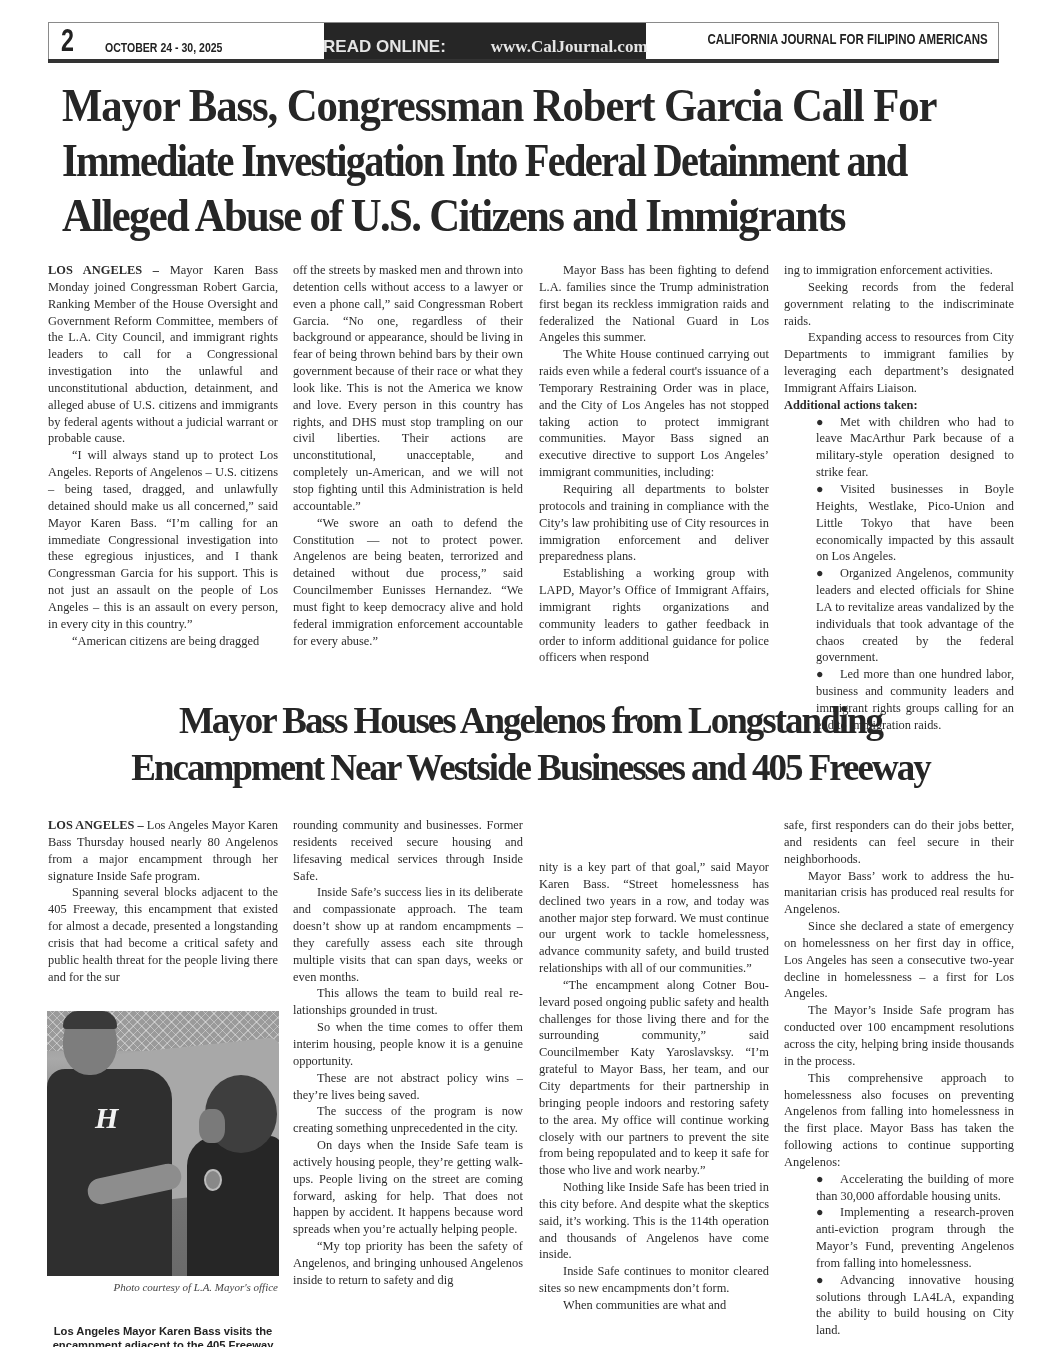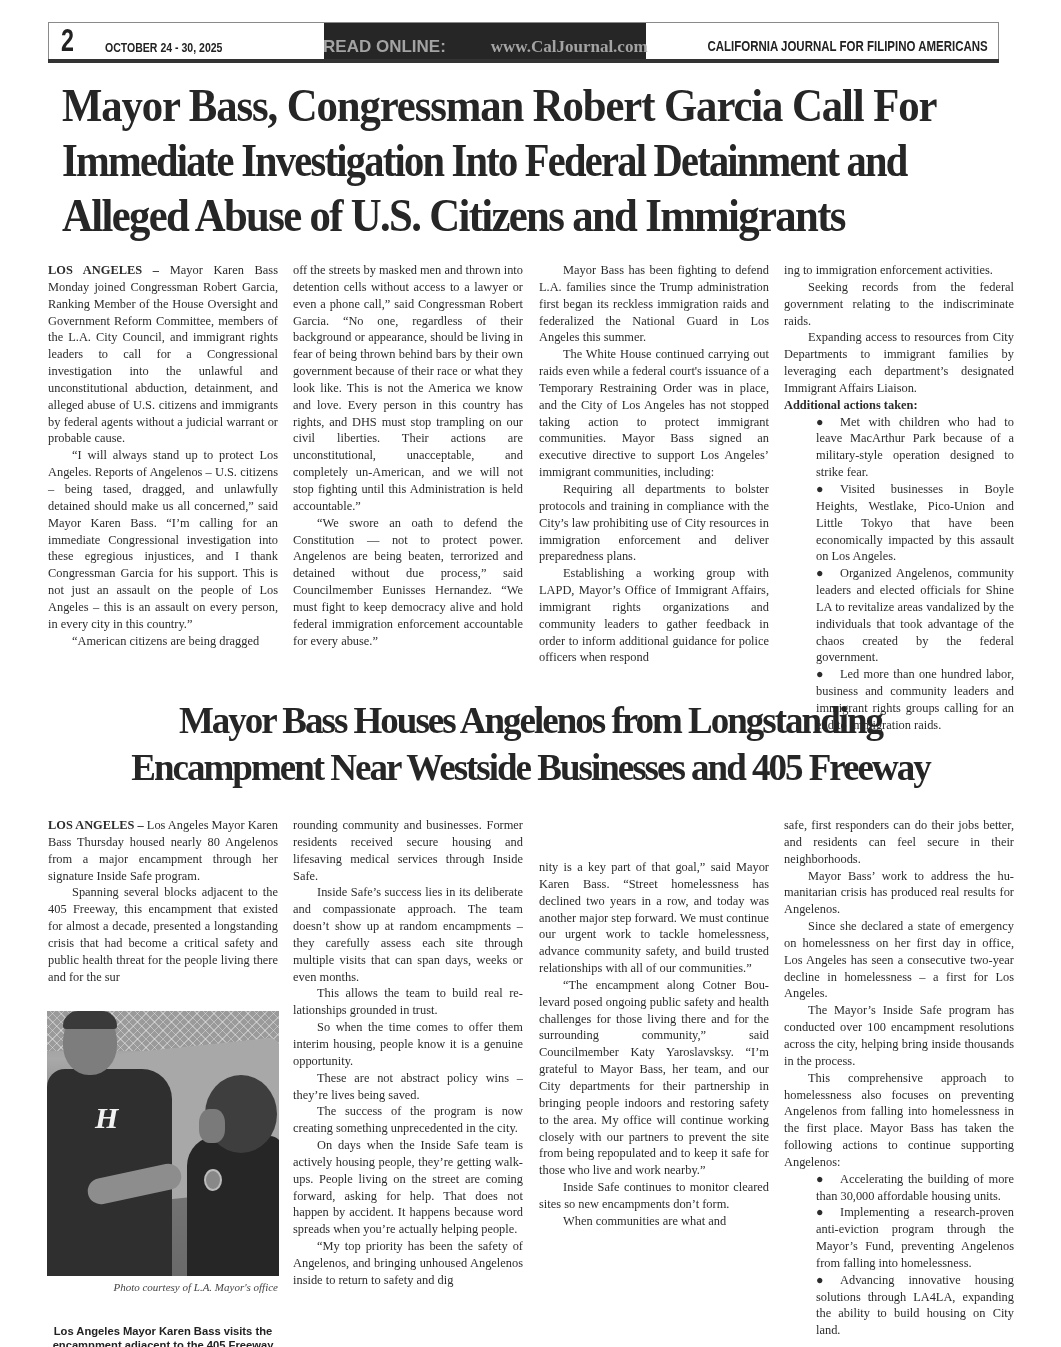--- a/index.html
+++ b/index.html
@@ -11,24 +11,24 @@
     position: absolute; left: 48px; top: 22px; width: 951px; height: 37px;
     border: 1px solid #8a8a8a; border-bottom: none;
     display: flex; align-items: stretch;
   }
   .masthead-rule {
     position: absolute; left: 48px; top: 59px; width: 951px; height: 4px; background: #333333;
   }
   .mh-left { display: flex; align-items: flex-end; width: 280px; padding-left: 12px; padding-bottom: 4px; }
   .page-num { font-family: "Liberation Sans", sans-serif; font-weight: bold; font-size: 31px; line-height: 28px; transform: scaleX(0.75); transform-origin: left bottom; color: #222; width: 22px; }
   .issue-date { font-family: "Liberation Sans", sans-serif; font-weight: bold; font-size: 13.5px; transform: scaleX(0.78); transform-origin: left bottom; margin-left: 22px; color: #222; white-space: nowrap; }
-  .mh-center { width: 322px; background: #262626; color: #a3a3a3; display: flex; align-items: center; justify-content: center; gap: 1px; white-space: nowrap; padding-top: 12px; }
+  .mh-center { width: 322px; background: #262626; color: #e5e5e5; display: flex; align-items: center; justify-content: center; gap: 1px; white-space: nowrap; padding-top: 12px; }
   .read-online { font-family: "Liberation Sans", sans-serif; font-weight: bold; font-size: 17px; }
   .site-url { font-family: "Liberation Serif", serif; font-weight: bold; font-size: 17px; margin-left: 44px; }
-  .mh-right { flex: 1; display: flex; align-items: flex-end; justify-content: flex-end; padding-right: 10px; padding-bottom: 5px; }
+  .mh-right { flex: 1; display: flex; align-items: center; justify-content: flex-end; padding-right: 10px; padding-bottom: 5px; }
   .pub-name { font-family: "Liberation Sans", sans-serif; font-weight: bold; font-size: 14px; transform: scaleX(0.82); transform-origin: right bottom; white-space: nowrap; color: #222; }
 
   
   .headline-1 {
     position: absolute; left: 62px; top: 78px; width: 960px;
     font-family: "Liberation Serif", serif; font-weight: bold; font-size: 46px; line-height: 55px;
     color: #262626; letter-spacing: -1.2px;
   }
   .headline-1 .hl { display: block; white-space: nowrap; transform-origin: left center; }
   .headline-2 {
@@ -179,20 +179,21 @@
     <p>So when the time comes to offer them interim housing, people know it is a genuine opportunity.</p>
     <p>These are not abstract policy wins – they’re lives being saved.</p>
     <p>The success of the program is now creating something unprecedented in the city.</p>
     <p>On days when the Inside Safe team is actively housing people, they’re get­ting walk-ups. People living on the street are coming forward, asking for help. That does not happen by accident. It happens because word spreads when you’re ac­tually helping people.</p>
     <p>“My top priority has been the safety of Angelenos, and bringing unhoused An­gelenos inside to return to safety and dig­</p>
   </div>
 
   <div class="col a2c3">
     <p class="noindent">nity is a key part of that goal,” said Mayor Karen Bass. “Street homelessness has declined two years in a row, and today was another major step forward. We must continue our urgent work to tackle homelessness, advance community safety, and build trusted relationships with all of our communities.”</p>
     <p>“The encampment along Cotner Bou­levard posed ongoing public safety and health challenges for those living there and for the surrounding community,” said Councilmember Katy Yaroslavsksy. “I’m grateful to Mayor Bass, her team, and our City departments for their partner­ship in bringing people indoors and re­storing safety to the area. My office will continue working closely with our part­ners to prevent the site from being re­populated and to keep it safe for those who live and work nearby.”</p>
+    <p>Nothing like Inside Safe has been tried in this city before. And despite what the skeptics said, it’s working. This is the 114th operation and thousands of An­gelenos have come inside.</p>
     <p>Inside Safe continues to monitor cleared sites so new encampments don’t form.</p>
     <p>When communities are what and</p>
   </div>
 
   <div class="col a2c4">
     <p class="noindent">safe, first responders can do their jobs better, and residents can feel secure in their neighborhoods.</p>
     <p>Mayor Bass’ work to address the hu­manitarian crisis has produced real re­sults for Angelenos.</p>
     <p>Since she declared a state of emer­gency on homelessness on her first day in office, Los Angeles has seen a con­secutive two-year decline in homelessness – a first for Los Angeles.</p>
     <p>The Mayor’s Inside Safe program has conducted over 100 encampment reso­lutions across the city, helping bring in­side thousands in the process.</p>
     <p>This comprehensive approach to homelessness also focuses on prevent­ing Angelenos from falling into homelessness in the first place. Mayor Bass has taken the following actions to continue supporting Angelenos:</p>

